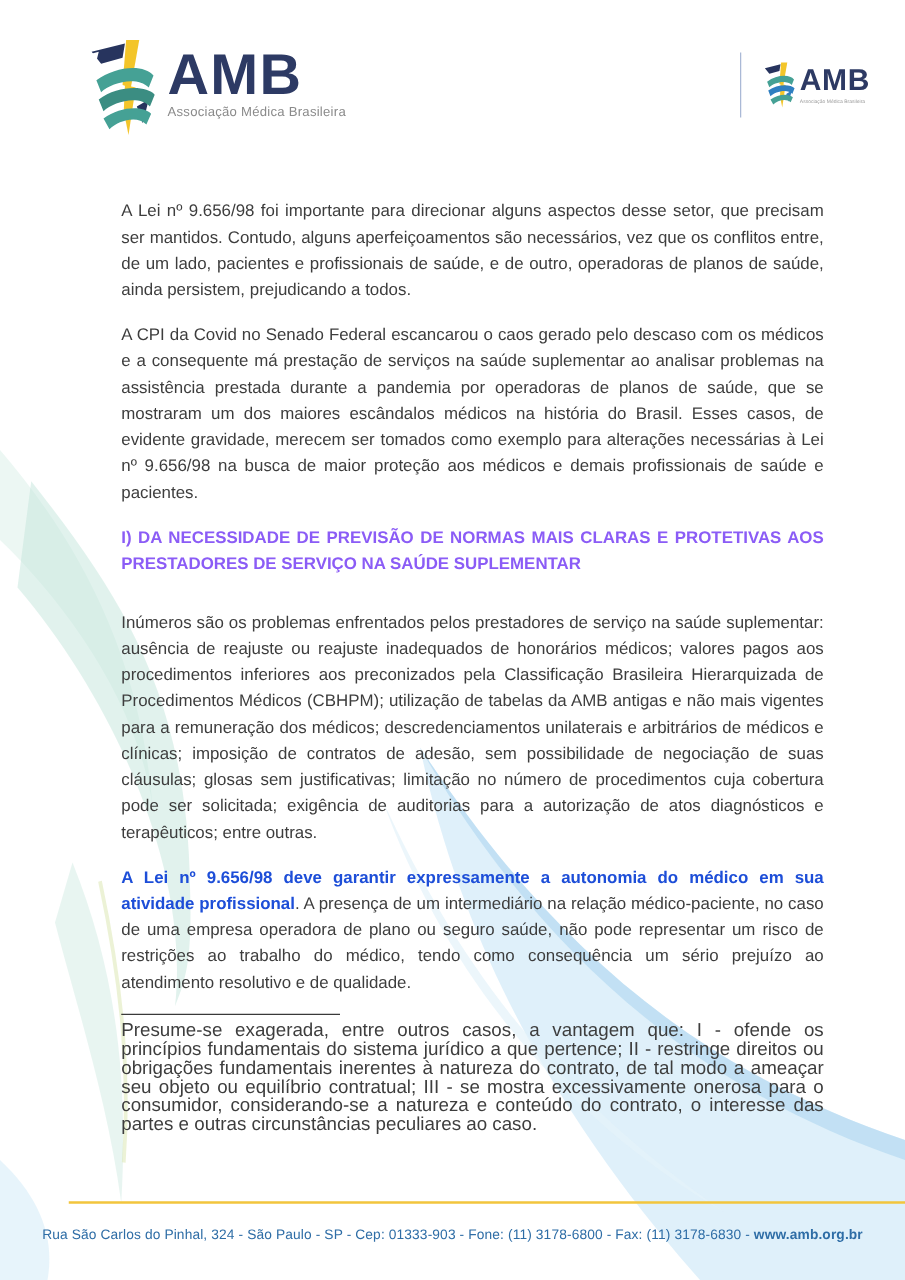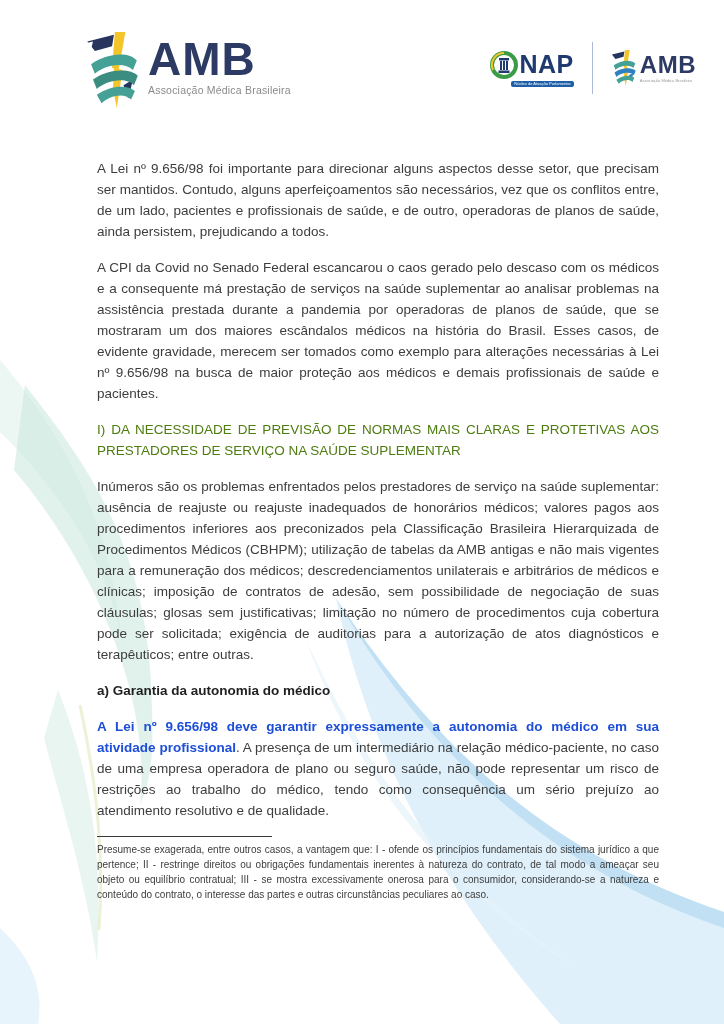--- a/index.html
+++ b/index.html
@@ -20,21 +20,21 @@
     inset: 0;
     width: 724px;
     height: 1024px;
     z-index: 0;
     pointer-events: none;
   }
 
   
   .header {
     position: absolute;
-    top: 30px; left: 84px; right: 28px;
+    top: 30px; left: 70px; right: 28px;
     height: 90px;
     display: flex;
     justify-content: space-between;
     align-items: flex-start;
     z-index: 2;
   }
   .amb-logo-main { display: flex; align-items: flex-start; }
   .amb-logo-main .logo-text { margin-left: 6px; margin-top: 6px; }
   .amb-logo-main .logo-name {
     font-size: 46px; font-weight: bold; color: #2d3a64;
@@ -68,33 +68,33 @@
     position: absolute;
     top: 158px; left: 97px; width: 562px;
     z-index: 1;
     color: #3d3d3d;
     font-size: 13.5px;
     line-height: 21px;
     text-align: justify;
   }
   .content p { margin-bottom: 15px; }
   .content .section-heading {
-    font-weight: normal; color: #4d7c0f; margin-bottom: 15px;
+    font-weight: bold; color: #8b5cf6; margin-bottom: 26px;
   }
   .content .sub-heading {
     font-weight: bold; color: #1f1f1f; margin-bottom: 15px; text-align: left;
   }
   .bold-lead { font-weight: bold; color: #1d4ed8; }
 
   .footnote-block { margin-top: 6px; }
   .footnote-sep {
     width: 175px; border-top: 1.5px solid #3a3a3a; margin-bottom: 5px;
   }
   .footnote-text {
-    font-size: 10px; line-height: 15px; color: #3d3d3d; text-align: justify;
+    font-size: 15px; line-height: 15px; color: #3d3d3d; text-align: justify;
   }
 
   
   .footer {
     position: absolute;
     top: 961px; left: 0; right: 0;
     z-index: 2;
   }
   .footer-line {
     margin-left: 55px;
@@ -139,35 +139,20 @@
         <path d="M8,52 C24,40 48,40 55,48 L51,58 C42,48 20,54 12,62 Z" fill="#3b8d82"></path>
         <path d="M12,68 C26,58 44,57 52,64 L48,73 C40,65 24,70 17,77 Z" fill="#45a195"></path>
       </svg>
       <div class="logo-text">
         <div class="logo-name">AMB</div>
         <div class="logo-sub">Associação Médica Brasileira</div>
       </div>
     </div>
 
     <div class="header-right">
-      <div class="cnap-logo">
-        <div class="cnap-row">
-          <svg width="30" height="30" viewBox="0 0 30 30">
-            <circle cx="15" cy="15" r="12" fill="none" stroke="#3c9b47" stroke-width="4"></circle>
-            <path d="M15,3 A12,12 0 0,0 4,20" fill="none" stroke="#f3c52a" stroke-width="2"></path>
-            <rect x="10" y="8" width="10" height="2.5" fill="#1e3a6e"></rect>
-            <rect x="11" y="11" width="2" height="9" fill="#1e3a6e"></rect>
-            <rect x="14" y="11" width="2" height="9" fill="#1e3a6e"></rect>
-            <rect x="17" y="11" width="2" height="9" fill="#1e3a6e"></rect>
-            <rect x="9.5" y="20.5" width="11" height="2.5" fill="#1e3a6e"></rect>
-          </svg>
-          <span class="cnap-name">NAP</span>
-        </div>
-        <div class="cnap-bar">Núcleo de Atuação Parlamentar</div>
-      </div>
 
       <div class="header-divider"></div>
 
       <div class="amb-logo-small">
         <svg width="26" height="40" viewBox="0 0 58 84">
           <polygon points="2,12 30,5 28,17 10,22 6,17" fill="#27345e"></polygon>
           <polygon points="31,2 42,2 35,42 28,40" fill="#f3c52a"></polygon>
           <polygon points="30,40 39,42 33,82 29,62" fill="#f3c52a"></polygon>
           <polygon points="40,58 50,52 45,72" fill="#2f7fc1"></polygon>
           <path d="M6,36 C22,24 46,22 54,32 L50,42 C40,32 18,38 10,46 Z" fill="#45a195"></path>
@@ -186,24 +171,27 @@
 
     <p>A Lei nº 9.656/98 foi importante para direcionar alguns aspectos desse setor, que precisam ser mantidos. Contudo, alguns aperfeiçoamentos são necessários, vez que os conflitos entre, de um lado, pacientes e profissionais de saúde, e de outro, operadoras de planos de saúde, ainda persistem, prejudicando a todos.</p>
 
     <p>A CPI da Covid no Senado Federal escancarou o caos gerado pelo descaso com os médicos e a consequente má prestação de serviços na saúde suplementar ao analisar problemas na assistência prestada durante a pandemia por operadoras de planos de saúde, que se mostraram um dos maiores escândalos médicos na história do Brasil. Esses casos, de evidente gravidade, merecem ser tomados como exemplo para alterações necessárias à Lei nº 9.656/98 na busca de maior proteção aos médicos e demais profissionais de saúde e pacientes.</p>
 
     <p class="section-heading">I) DA NECESSIDADE DE PREVISÃO DE NORMAS MAIS CLARAS E PROTETIVAS AOS PRESTADORES DE SERVIÇO NA SAÚDE SUPLEMENTAR</p>
 
     <p>Inúmeros são os problemas enfrentados pelos prestadores de serviço na saúde suplementar: ausência de reajuste ou reajuste inadequados de honorários médicos; valores pagos aos procedimentos inferiores aos preconizados pela Classificação Brasileira Hierarquizada de Procedimentos Médicos (CBHPM); utilização de tabelas da AMB antigas e não mais vigentes para a remuneração dos médicos; descredenciamentos unilaterais e arbitrários de médicos e clínicas; imposição de contratos de adesão, sem possibilidade de negociação de suas cláusulas; glosas sem justificativas; limitação no número de procedimentos cuja cobertura pode ser solicitada; exigência de auditorias para a autorização de atos diagnósticos e terapêuticos; entre outras.</p>
 
 
-    <p class="sub-heading">a) Garantia da autonomia do médico</p>
 
     <p><span class="bold-lead">A Lei nº 9.656/98 deve garantir expressamente a autonomia do médico em sua atividade profissional</span><span>. A presença de um intermediário na relação médico-paciente, no caso de uma empresa operadora de plano ou seguro saúde, não pode representar um risco de restrições ao trabalho do médico, tendo como consequência um sério prejuízo ao atendimento resolutivo e de qualidade.</span></p>
 
     <div class="footnote-block">
       <div class="footnote-sep"></div>
       <div class="footnote-text">Presume-se exagerada, entre outros casos, a vantagem que: I - ofende os princípios fundamentais do sistema jurídico a que pertence; II - restringe direitos ou obrigações fundamentais inerentes à natureza do contrato, de tal modo a ameaçar seu objeto ou equilíbrio contratual; III - se mostra excessivamente onerosa para o consumidor, considerando-se a natureza e conteúdo do contrato, o interesse das partes e outras circunstâncias peculiares ao caso.</div>
     </div>
   </div>
 
+  <div class="footer">
+    <div class="footer-line"></div>
+    <div class="footer-text"><span>Rua São Carlos do Pinhal, 324 - São Paulo - SP - Cep: 01333-903 - Fone: (11) 3178-6800 - Fax: (11) 3178-6830 - </span><span class="site">www.amb.org.br</span></div>
+  </div>
 
 </div>
 
 </body></html>

